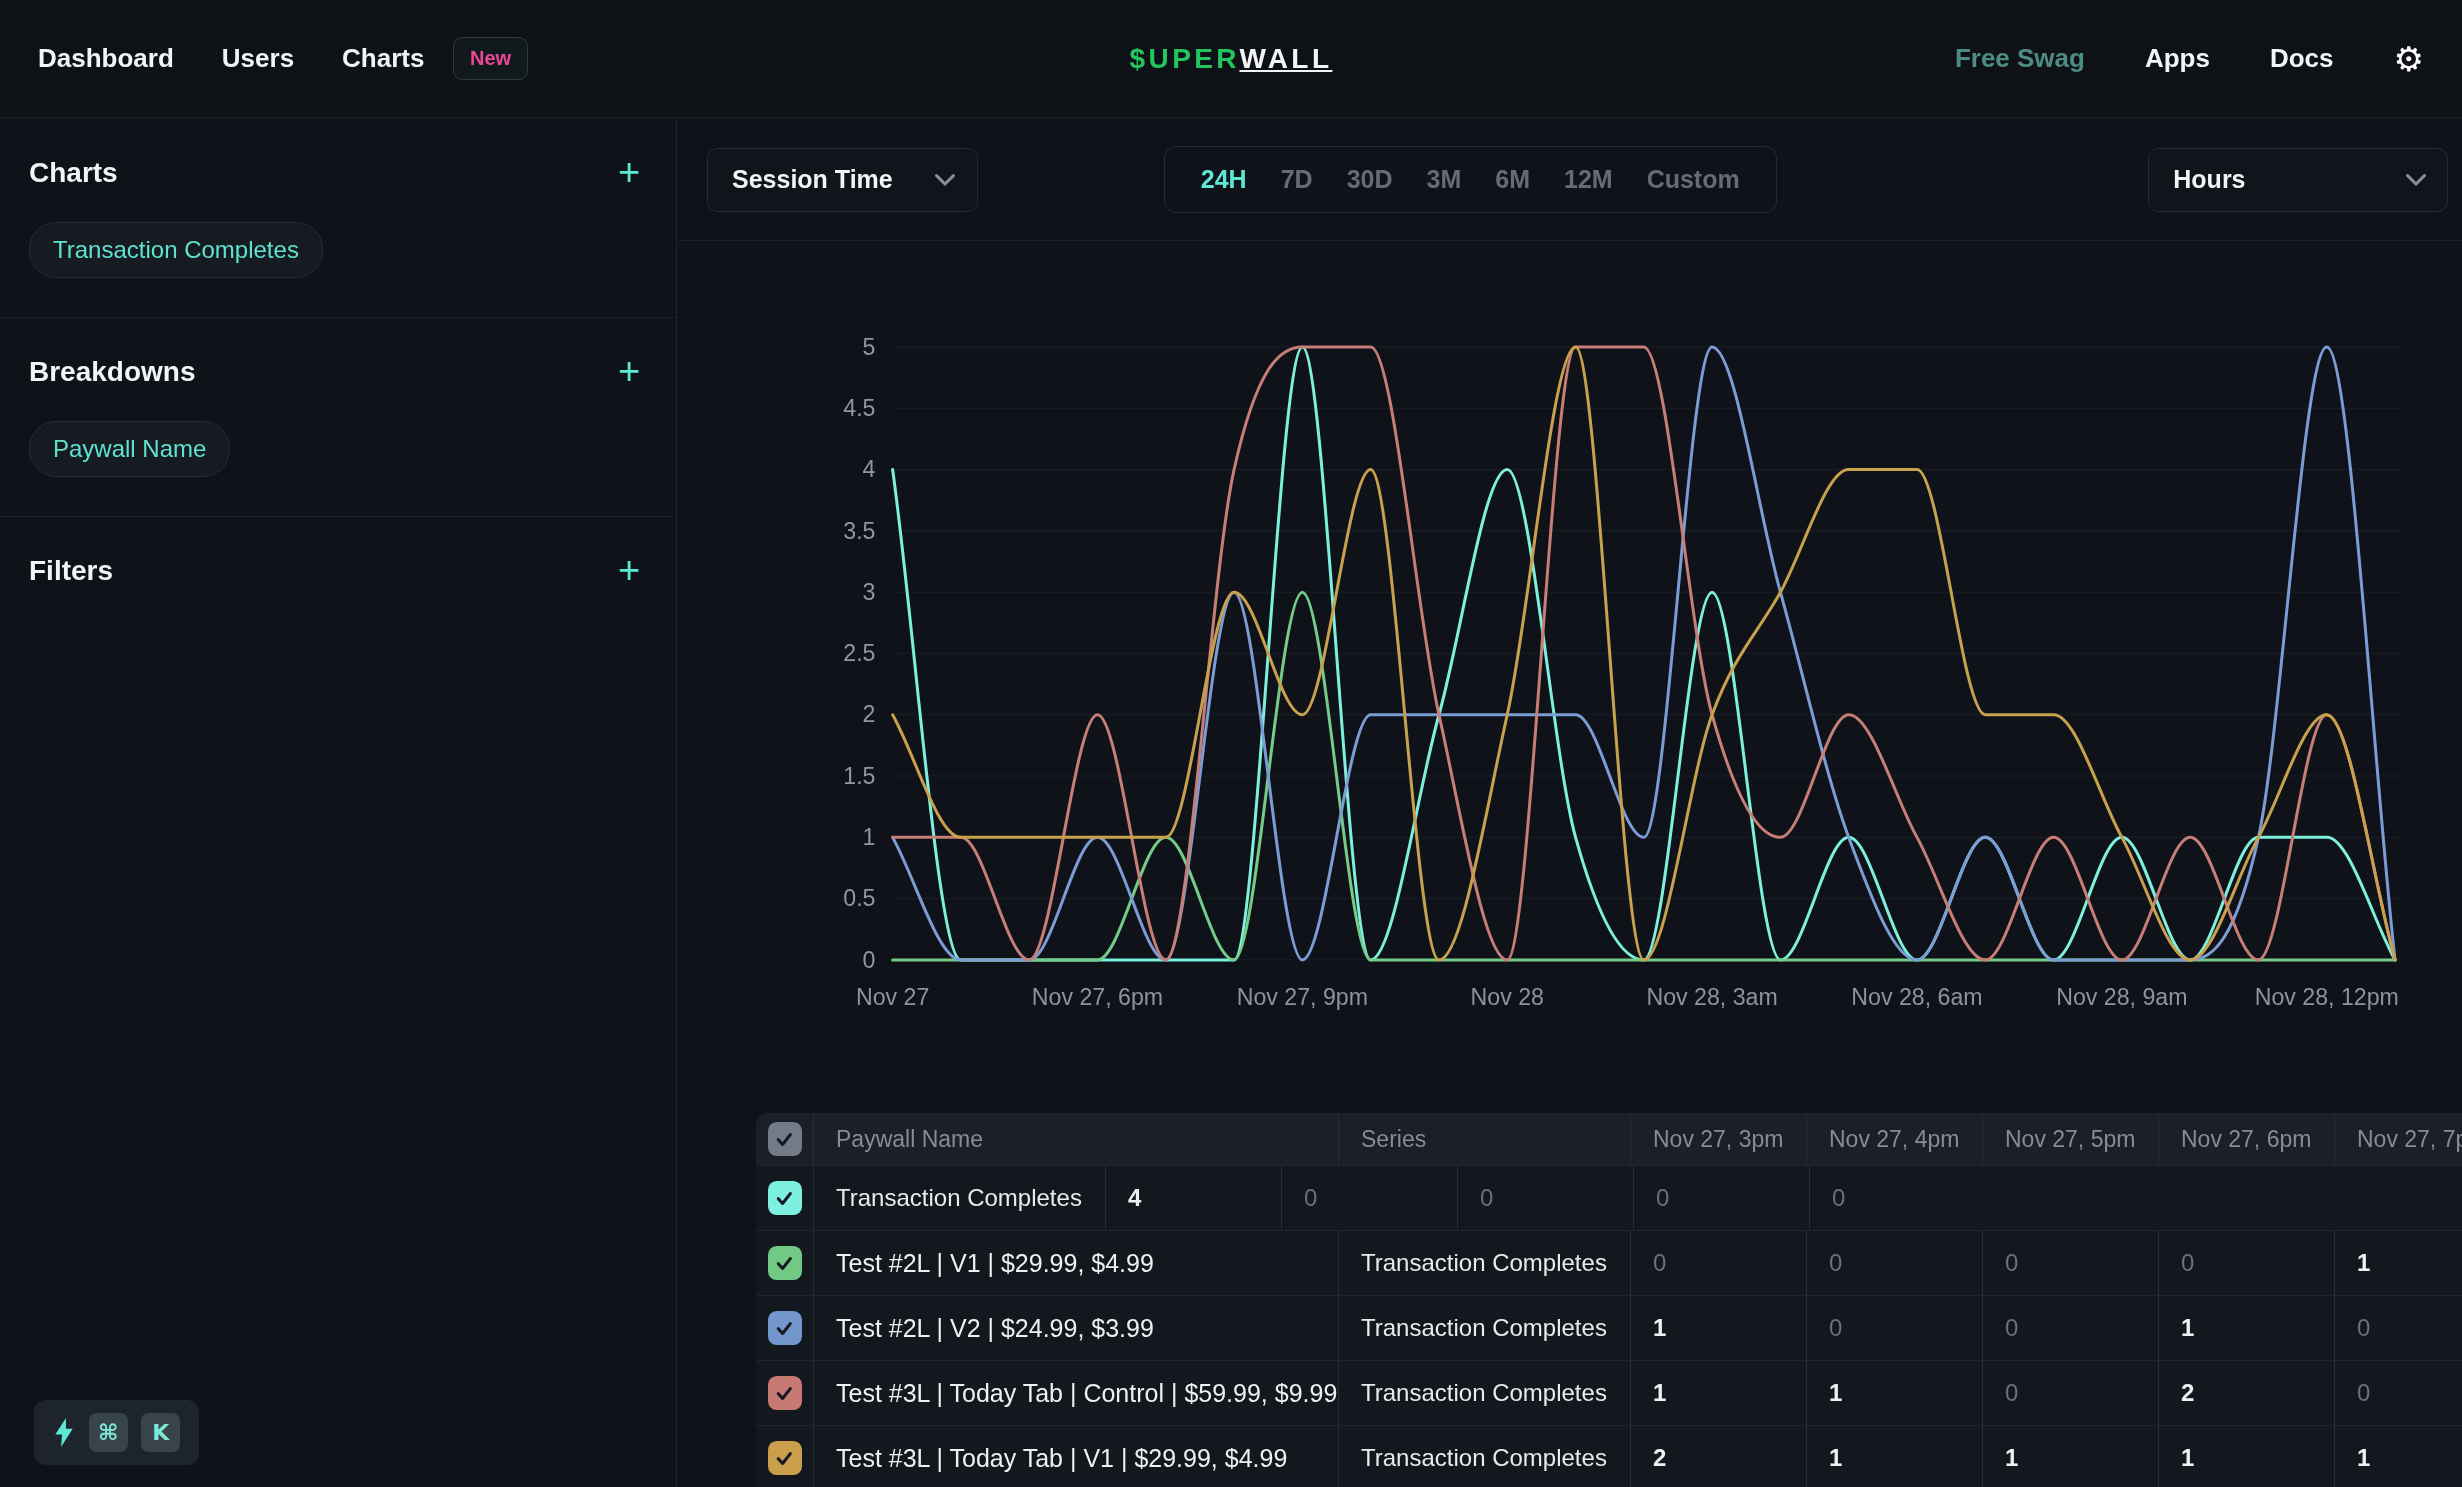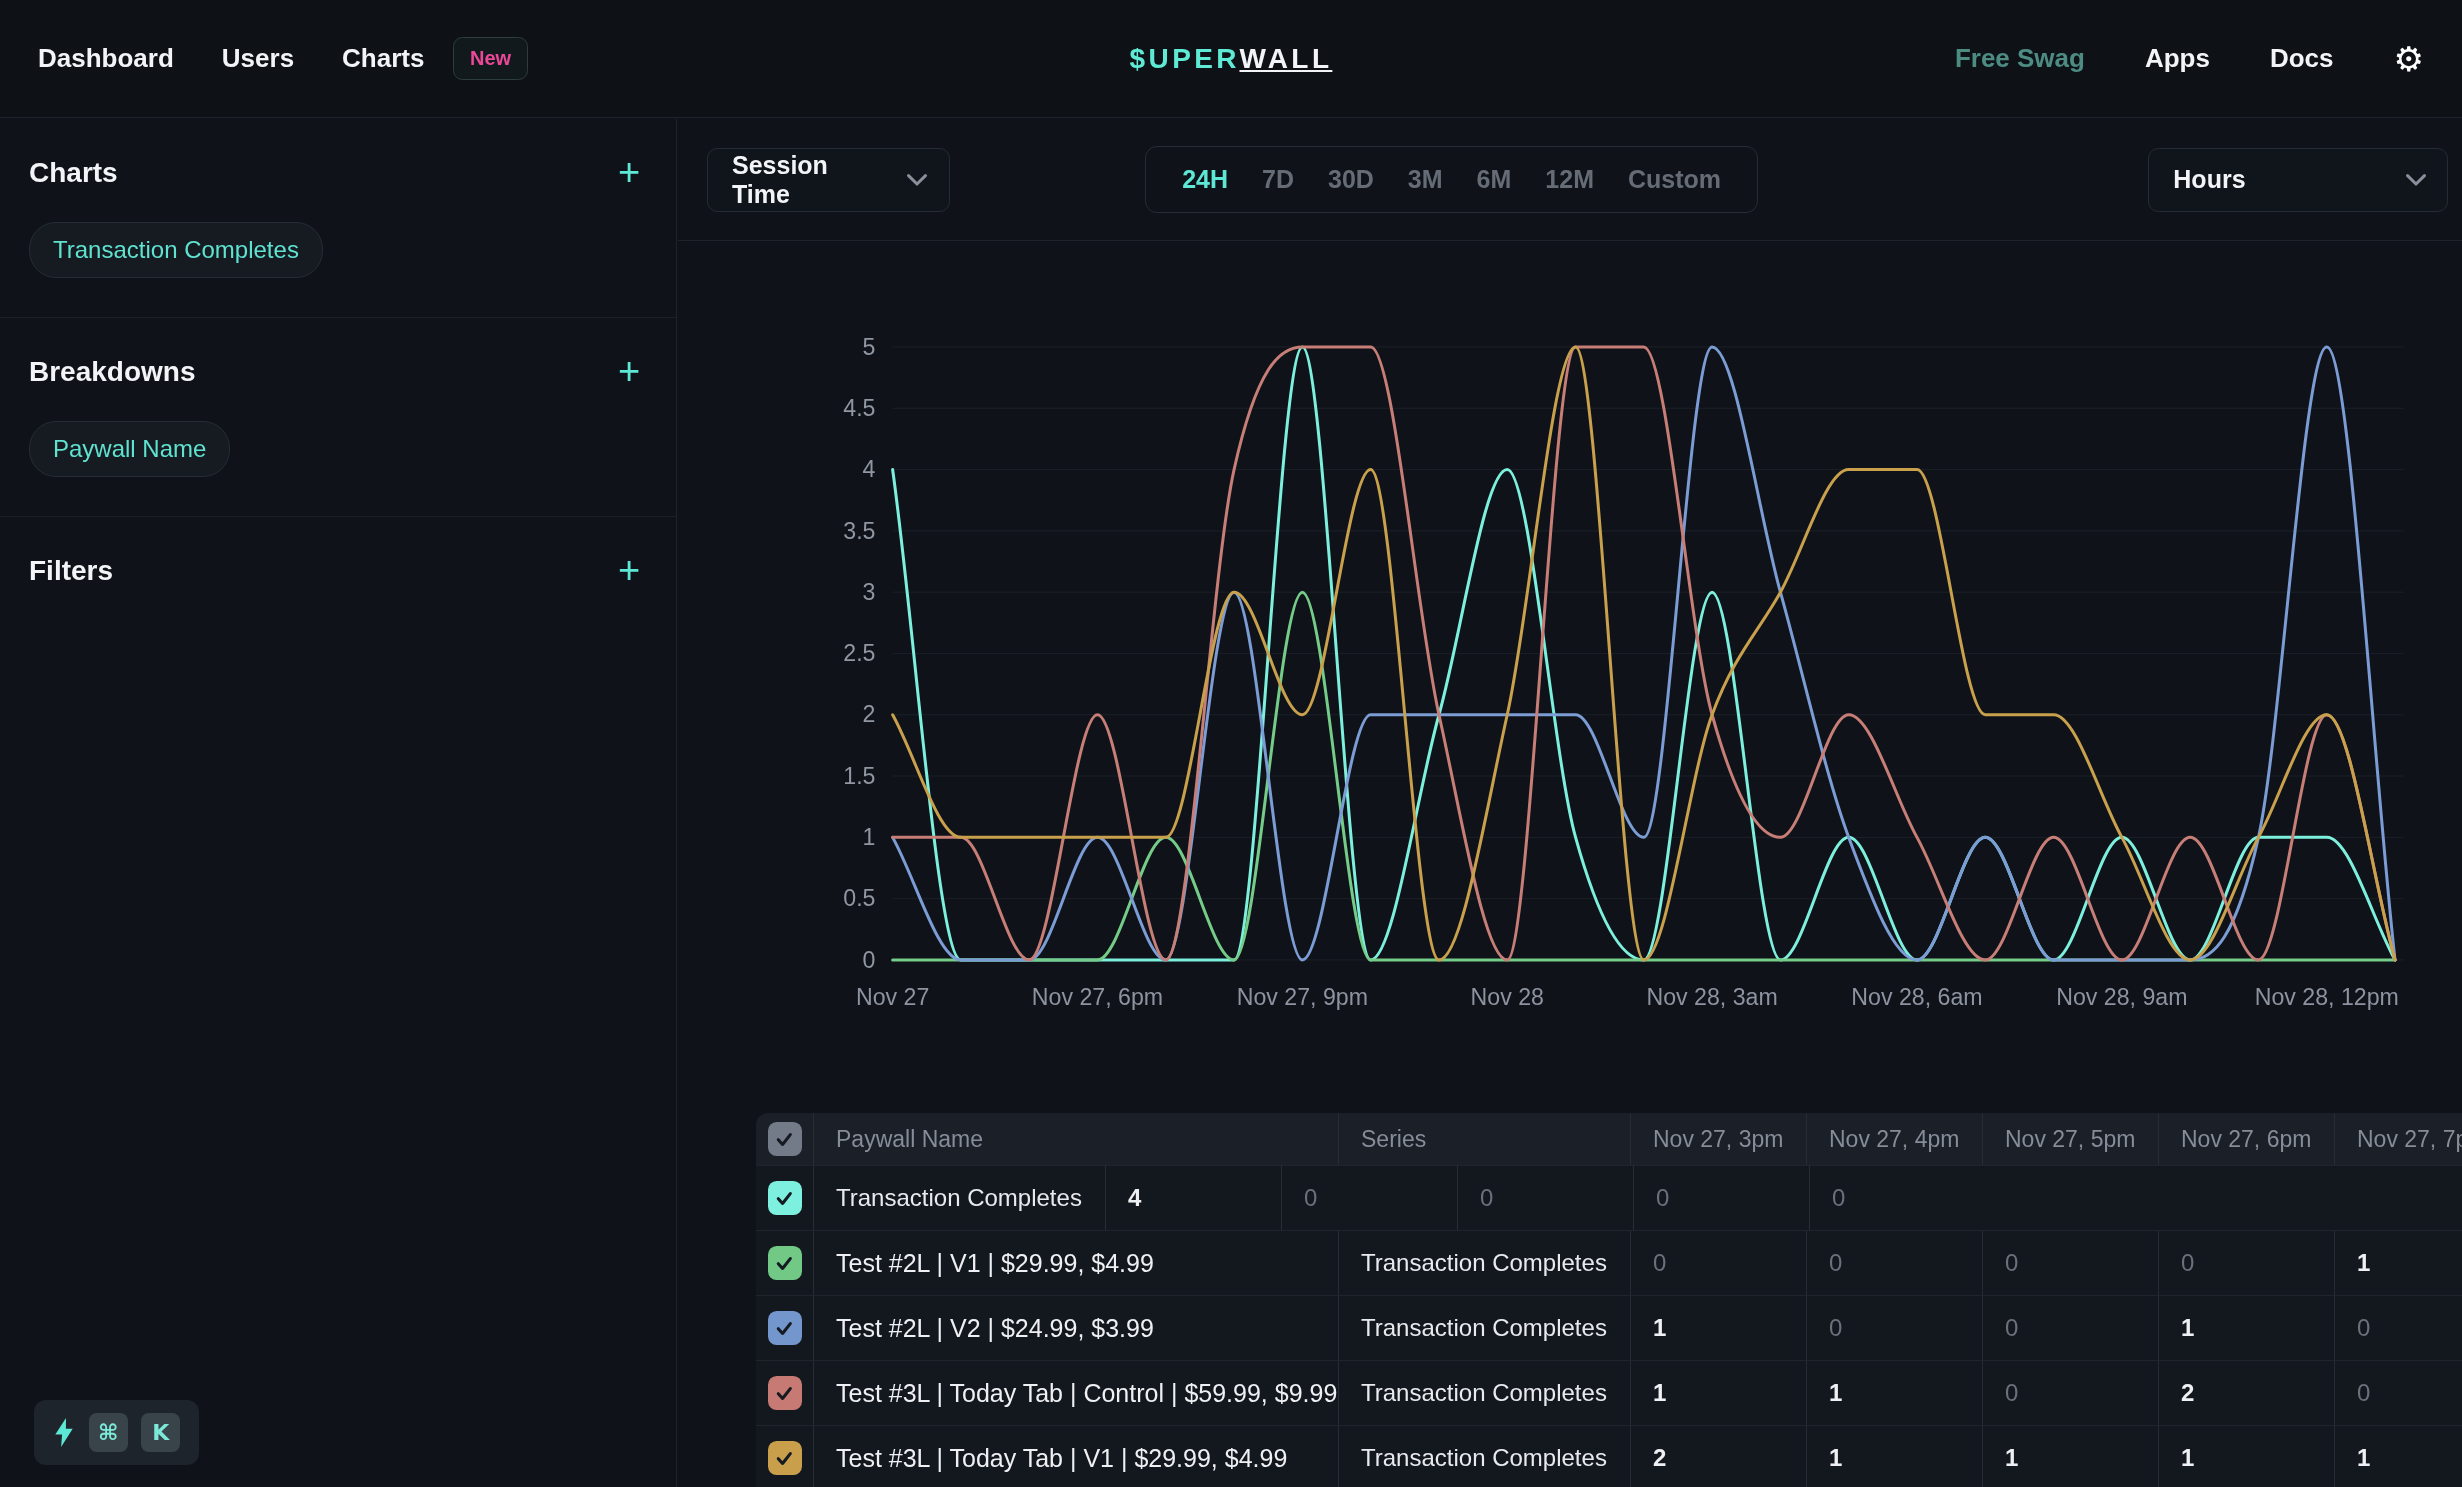--- a/index.html
+++ b/index.html
@@ -11,21 +11,21 @@
   }
   
   .nav{position:absolute;top:0;left:0;right:0;height:118px;background:#0e1116;
        border-bottom:0.9px solid #1e232b;display:flex;align-items:center;padding:0 38px;box-sizing:border-box;gap:32px;}
   .nav-left{display:flex;align-items:center;gap:48px;}
   .nav-link{font-size:26px;font-weight:700;color:#f2f4f7;cursor:pointer;}
   .new-badge{margin-left:-19px;font-size:20px;font-weight:700;color:#ec4899;
        border:1.7px solid #2d3c3c;border-radius:9.4px;padding:8.6px 15.5px;background:rgba(94,234,212,.04);}
   .logo{position:absolute;left:50%;top:50%;transform:translate(-50%,-50%);
        font-size:28px;font-weight:700;letter-spacing:3.4px;white-space:nowrap;}
-  .logo .accent{color:#5eead4;}
+  .logo .accent{color:#22c55e;}
   .logo .rest{color:#f2f4f7;text-decoration:underline;}
   .nav-right{margin-left:auto;display:flex;align-items:center;gap:60px;}
   .nav-link.swag{color:#4d8c82;}
   .gear{font-size:34px;color:#ffffff;line-height:1;cursor:pointer;font-family:"DejaVu Sans",sans-serif;}
   
   .sidebar{position:absolute;top:119px;left:0;width:677px;bottom:0;border-right:0.9px solid #1e232b;box-sizing:border-box;}
   .section{padding:38px 29px 39px 29px;border-bottom:0.9px solid #1b2027;}
   .section.last{border-bottom:none;}
   .section-head{display:flex;align-items:center;justify-content:space-between;}
   .section-title{font-size:28px;font-weight:600;color:#f2f4f7;}
@@ -37,21 +37,21 @@
         background:#1e242b;border-radius:12px;}
   .bolt{width:22px;height:29px;display:block;}
   .keycap{width:39px;height:39px;border-radius:7.7px;background:#39434a;color:#7be8d8;display:flex;align-items:center;
         justify-content:center;font-size:22px;font-weight:600;font-family:"DejaVu Sans",sans-serif;}
   
   .toolbar{position:absolute;left:678px;top:119px;right:0;height:122px;border-bottom:0.9px solid #1e232b;
         display:flex;align-items:center;padding:0 13.7px 0 29px;box-sizing:border-box;}
   .select{display:flex;align-items:center;justify-content:space-between;height:64px;border:0.9px solid #262c35;
         border-radius:10.3px;background:#10141b;padding:0 20.6px 0 24px;box-sizing:border-box;cursor:pointer;}
   .select .sel-label{font-size:25px;font-weight:600;color:#f2f4f7;}
-  .select.metric{width:243px;}
+  .select.metric{width:271px;}
   .select.unit{width:300px;margin-left:auto;}
   .chev{width:22px;height:13.7px;margin-left:15.5px;flex:none;}
   .range-group{margin:0 auto;display:flex;align-items:center;height:67px;border:0.9px solid #262c35;border-radius:12px;
         padding:0 19px;box-sizing:border-box;}
   .range-item{font-size:25px;font-weight:700;color:#666c76;padding:0 17px;cursor:pointer;}
   .range-item.active{color:#5ce8d5;}
   
   .chart-wrap{position:absolute;left:678px;top:242px;width:1784px;height:871px;}
   .chart-wrap svg{display:block;}
   .gridline{stroke:#1d222a;stroke-width:1;}

